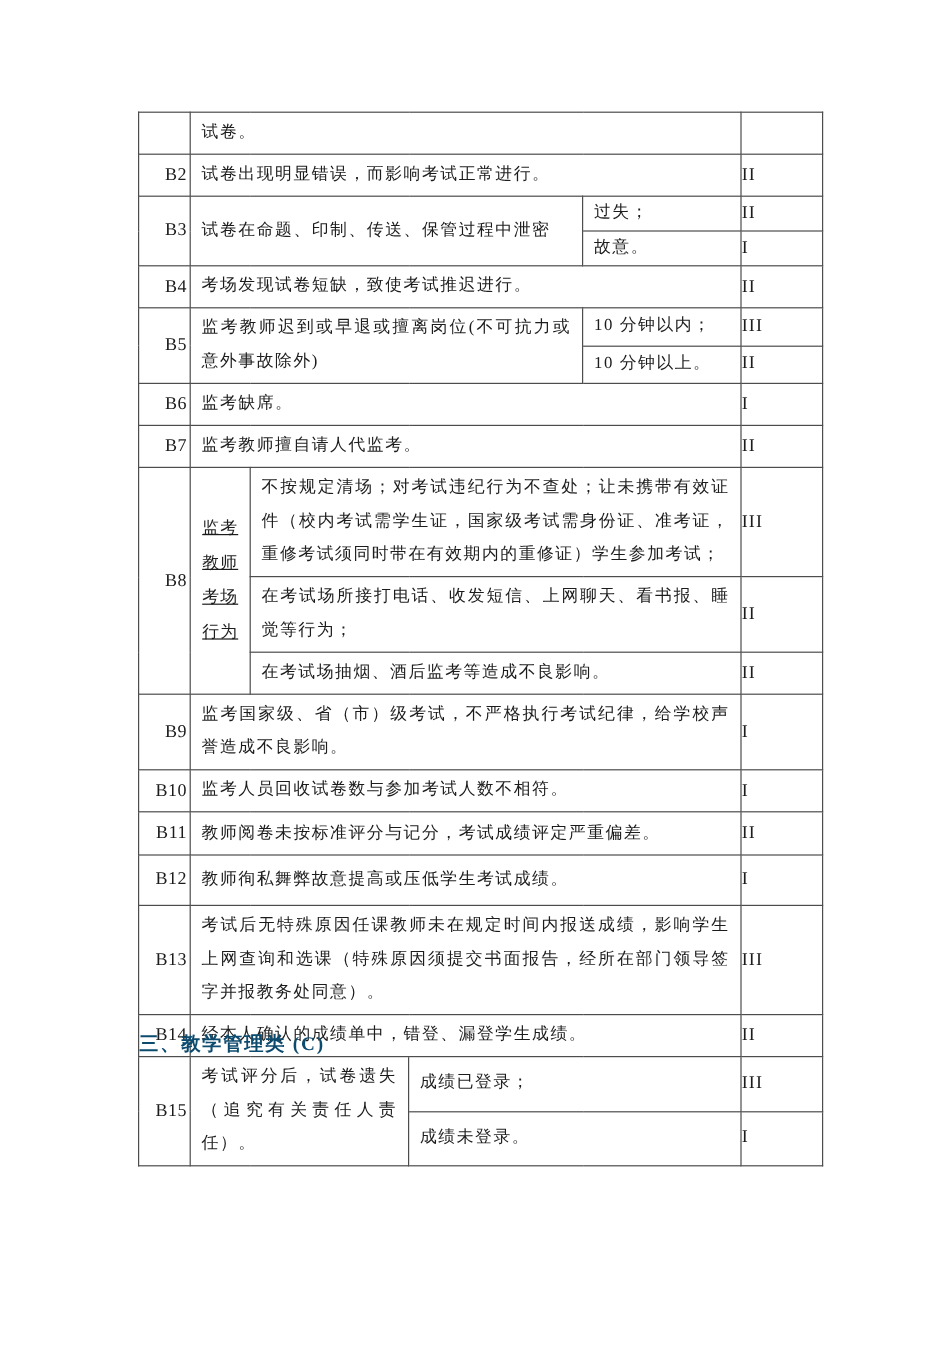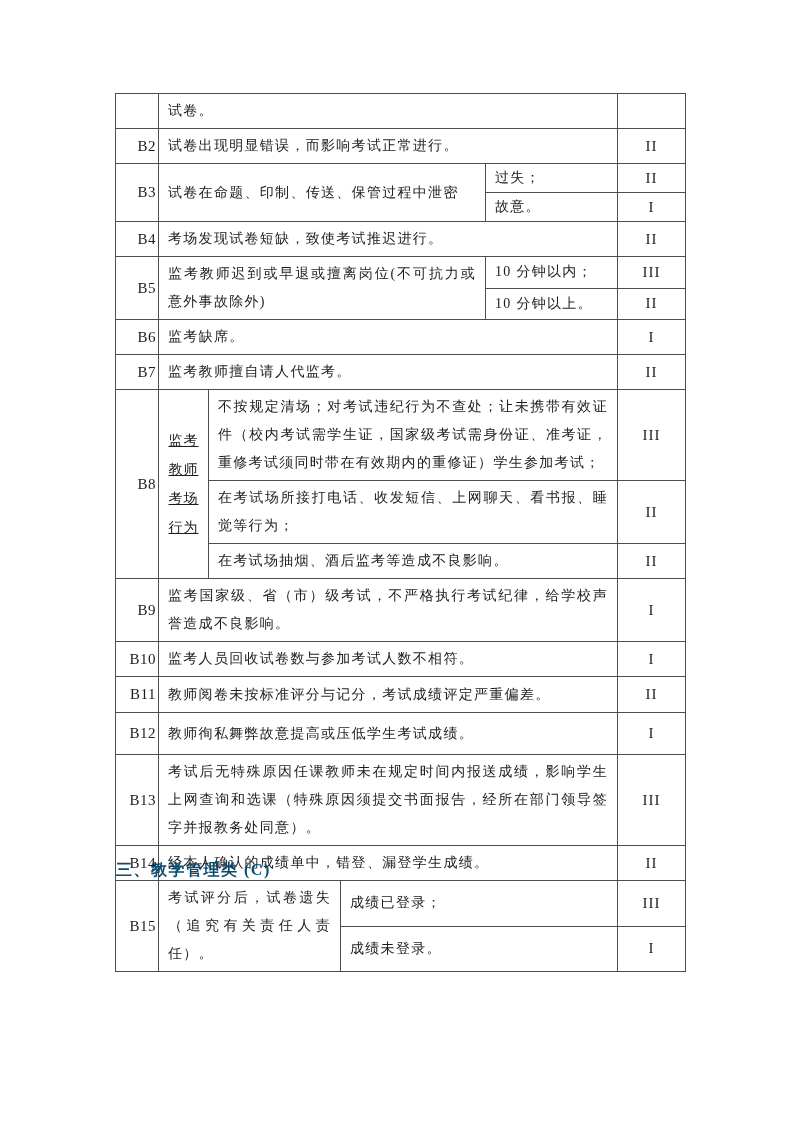--- a/index.html
+++ b/index.html
@@ -39,21 +39,20 @@
     line-height: 28px;
   }
   td.sub-cond {
     text-align: left;
     padding: 2px 9px;
     letter-spacing: 1.3px;
     line-height: 24px;
     font-family: Liberation Serif, serif;
   }
   td.level {
-    text-align: center;
     font-size: 15px;
     letter-spacing: 1px;
   }
   td.category {
     text-align: center;
     padding: 3px 0;
     line-height: 29px;
     letter-spacing: 1px;
   }
   td.category .vwrap {

